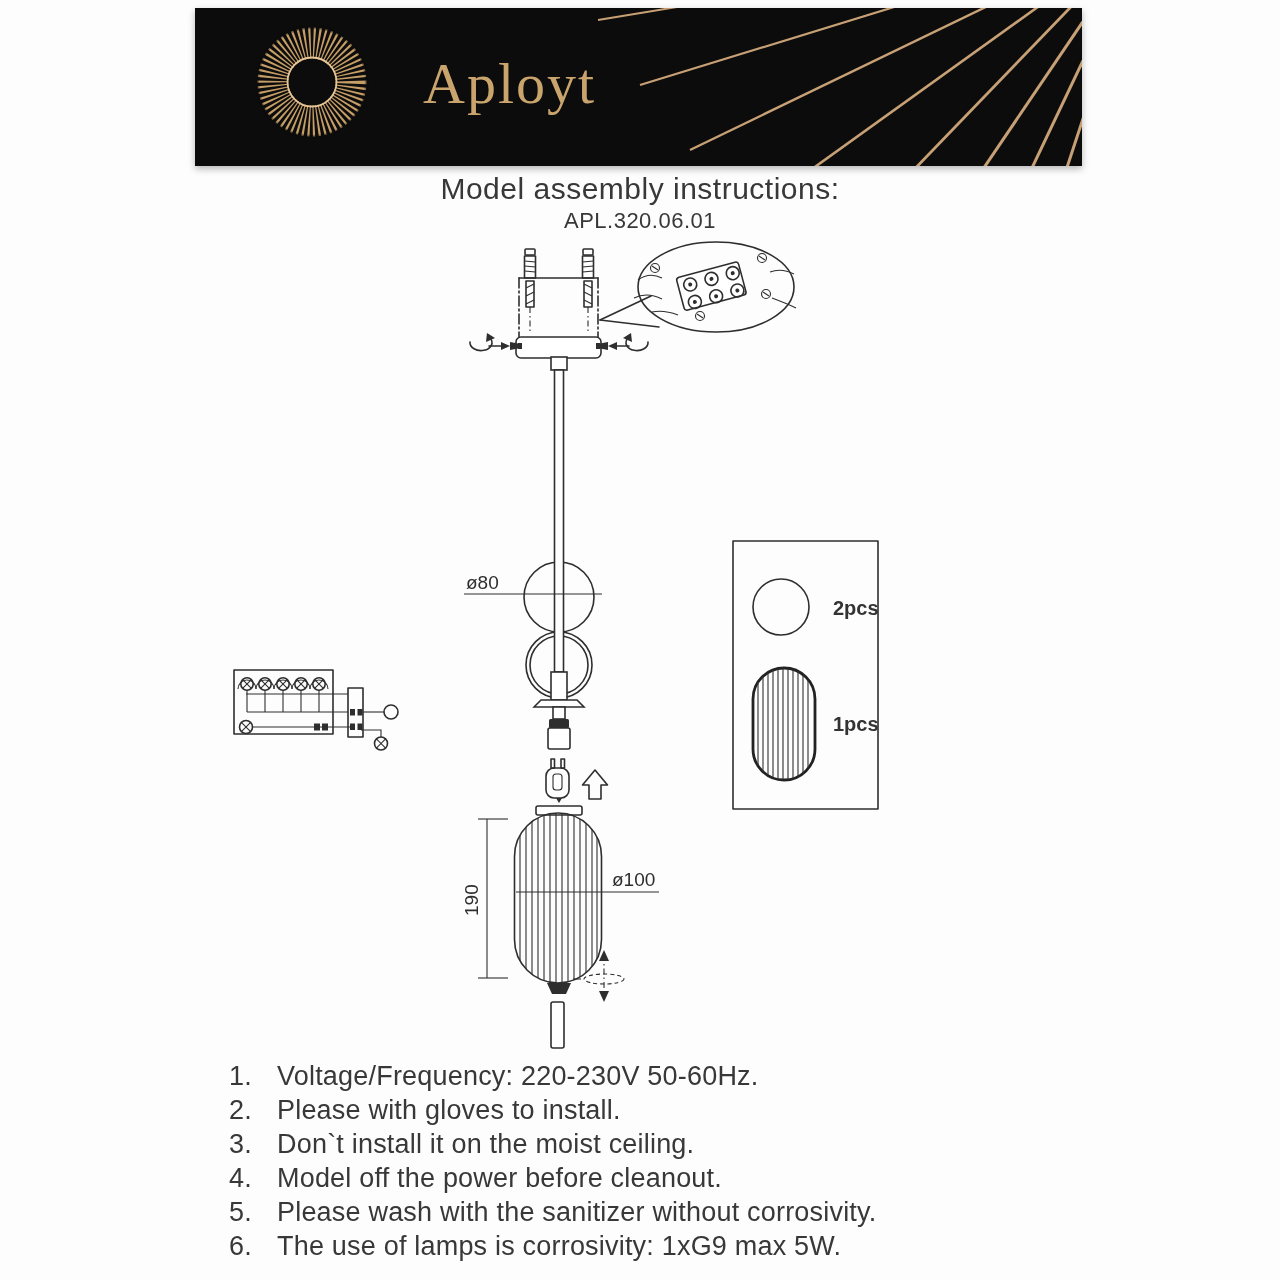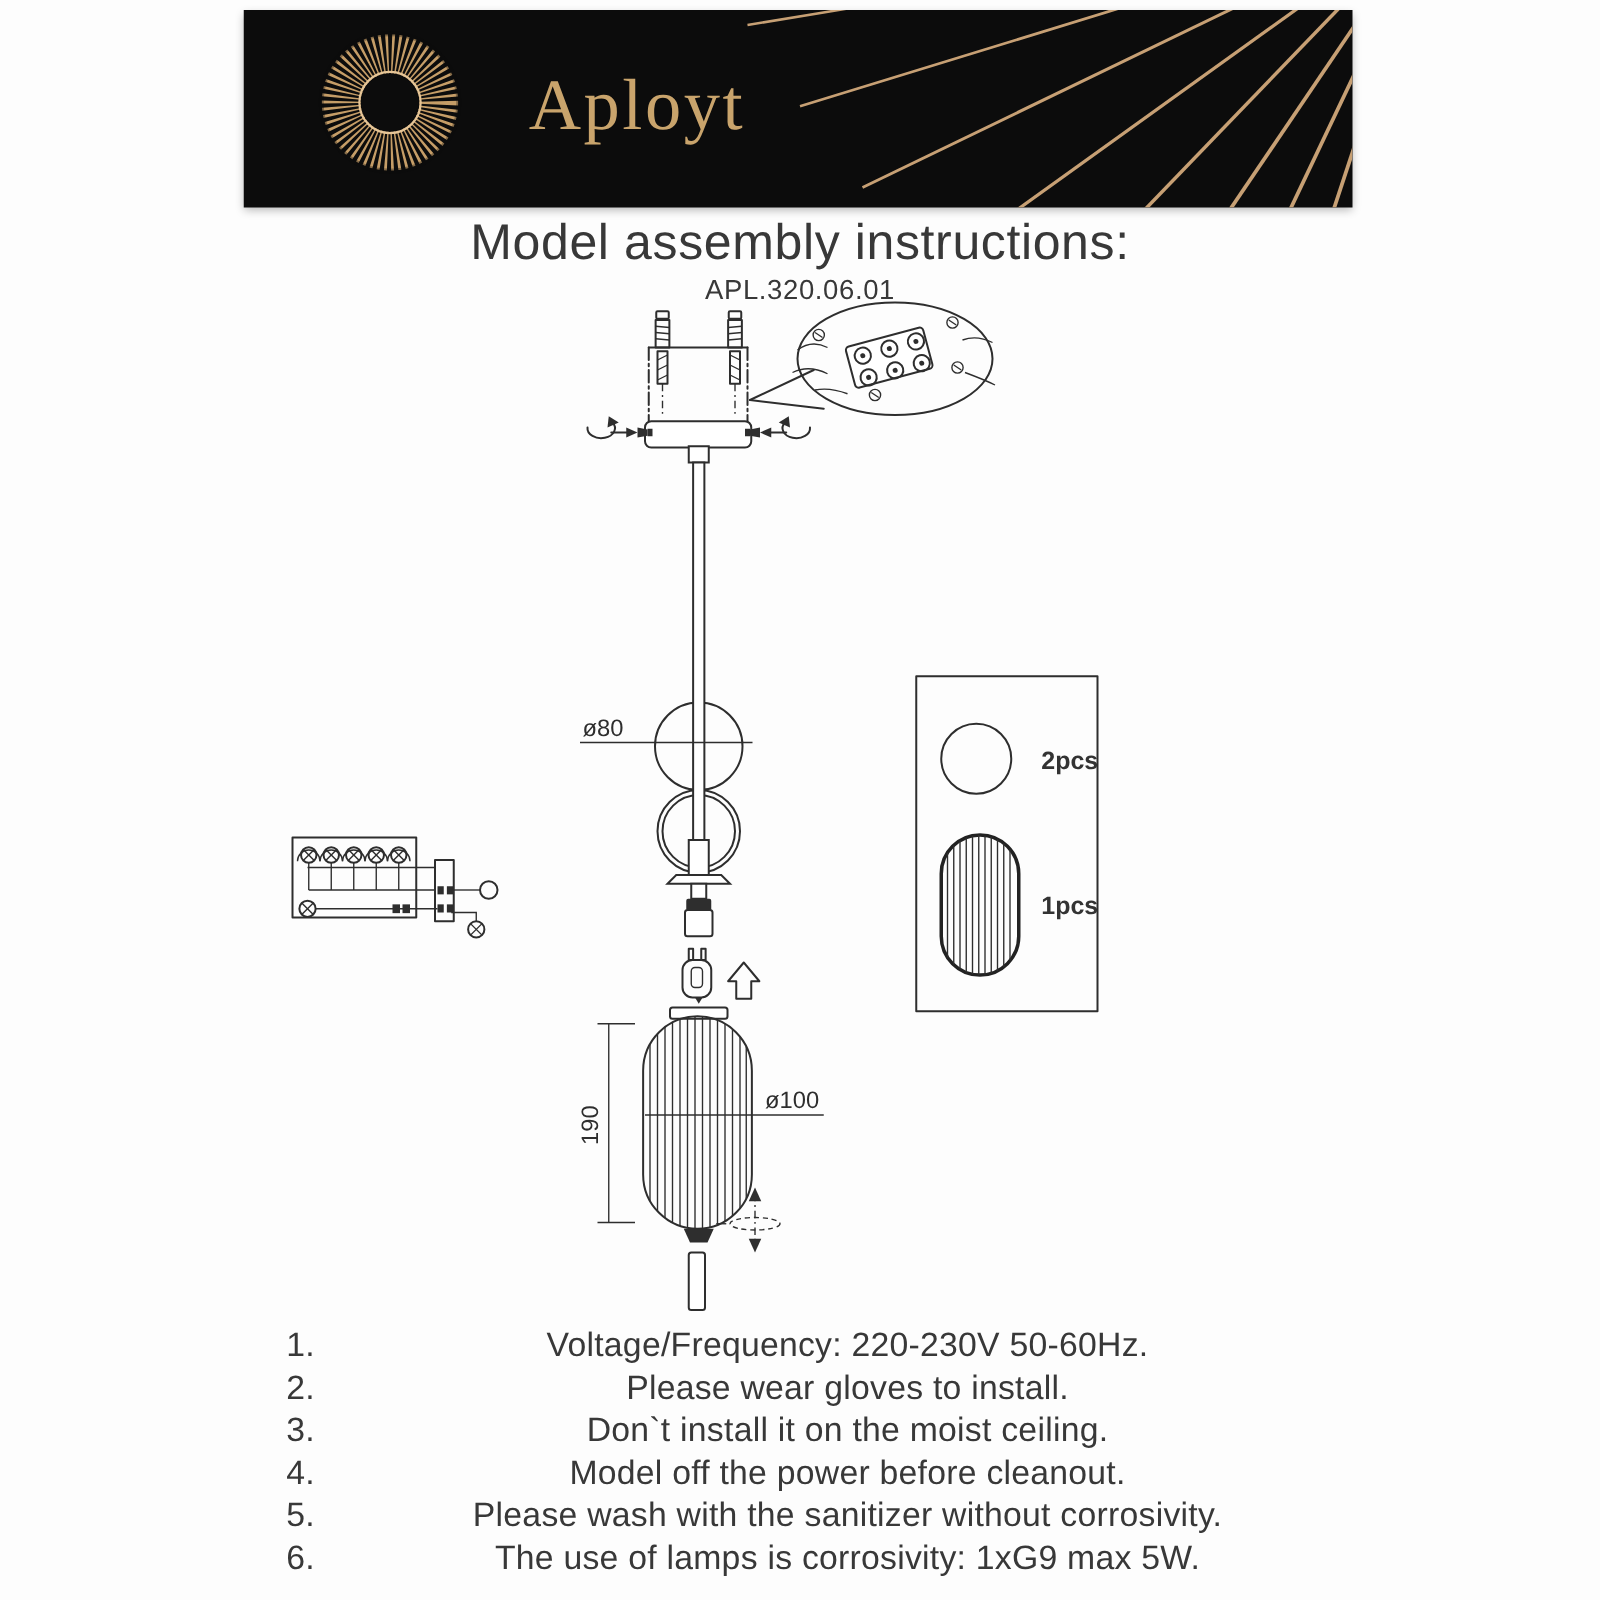--- a/index.html
+++ b/index.html
@@ -4,33 +4,33 @@
 <style>
   html,body{margin:0;padding:0;background:#ffffff;}
   .page{position:relative;width:1280px;height:1280px;background:#fdfdfd;overflow:hidden;
         font-family:"Liberation Sans",sans-serif;color:#383838;padding-left:28px;}
   .hdr{position:absolute;left:195px;top:8px;width:887px;height:158px;background:#0c0c0c;
        box-shadow:0 3px 7px rgba(0,0,0,.28);overflow:hidden;}
   .hdr svg{position:absolute;left:0;top:0;}
   .brand{position:absolute;left:228px;top:30px;font-family:"Liberation Serif",serif;
          font-size:58px;font-weight:400;color:#c9a46c;letter-spacing:2px;line-height:1.6;}
   .titleblock{position:absolute;left:0;top:172px;width:1280px;text-align:center;}
-  .titleblock .t1{font-size:40px;letter-spacing:.5px;}
+  .titleblock .t1{font-size:30px;letter-spacing:.5px;}
   .titleblock .t2{font-size:22px;letter-spacing:.5px;margin-top:2px;}
   .diagram{position:absolute;left:180px;top:240px;}
   .ln{stroke:#2e2e2e;stroke-width:1.6;fill:none;stroke-linecap:round;stroke-linejoin:round;}
   .thin{stroke:#2e2e2e;stroke-width:1.1;fill:none;}
   .fill{fill:#2e2e2e;stroke:none;}
   .wfill{fill:#ffffff;stroke:#2e2e2e;stroke-width:1.6;}
   .dtext{font-family:"Liberation Sans",sans-serif;font-size:19px;fill:#2e2e2e;}
   .qtext{font-family:"Liberation Sans",sans-serif;font-size:20px;font-weight:bold;fill:#333;}
   .instructions{position:absolute;left:229px;top:1059px;width:850px;}
   .instructions .row{display:flex;font-size:27px;line-height:34px;letter-spacing:.2px;}
   .instructions .num{width:48px;flex:0 0 48px;}
-  .instructions .txt{flex:1;text-align:center;}
+  .instructions .txt{flex:1;}
 </style>
 </head>
 <body>
 
 <div class="page">
 
   <div class="hdr">
     <svg width="887" height="158" viewBox="0 0 887 158">
 
       <g>
@@ -307,21 +307,21 @@
     </g>
   </svg>
 
   <div class="instructions">
     <div class="row">
       <span class="num">1.</span>
       <span class="txt">Voltage/Frequency: 220-230V 50-60Hz.</span>
     </div>
     <div class="row">
       <span class="num">2.</span>
-      <span class="txt">Please wear gloves to install.</span>
+      <span class="txt">Please with gloves to install.</span>
     </div>
     <div class="row">
       <span class="num">3.</span>
       <span class="txt">Don`t install it on the moist ceiling.</span>
     </div>
     <div class="row">
       <span class="num">4.</span>
       <span class="txt">Model off the power before cleanout.</span>
     </div>
     <div class="row">

